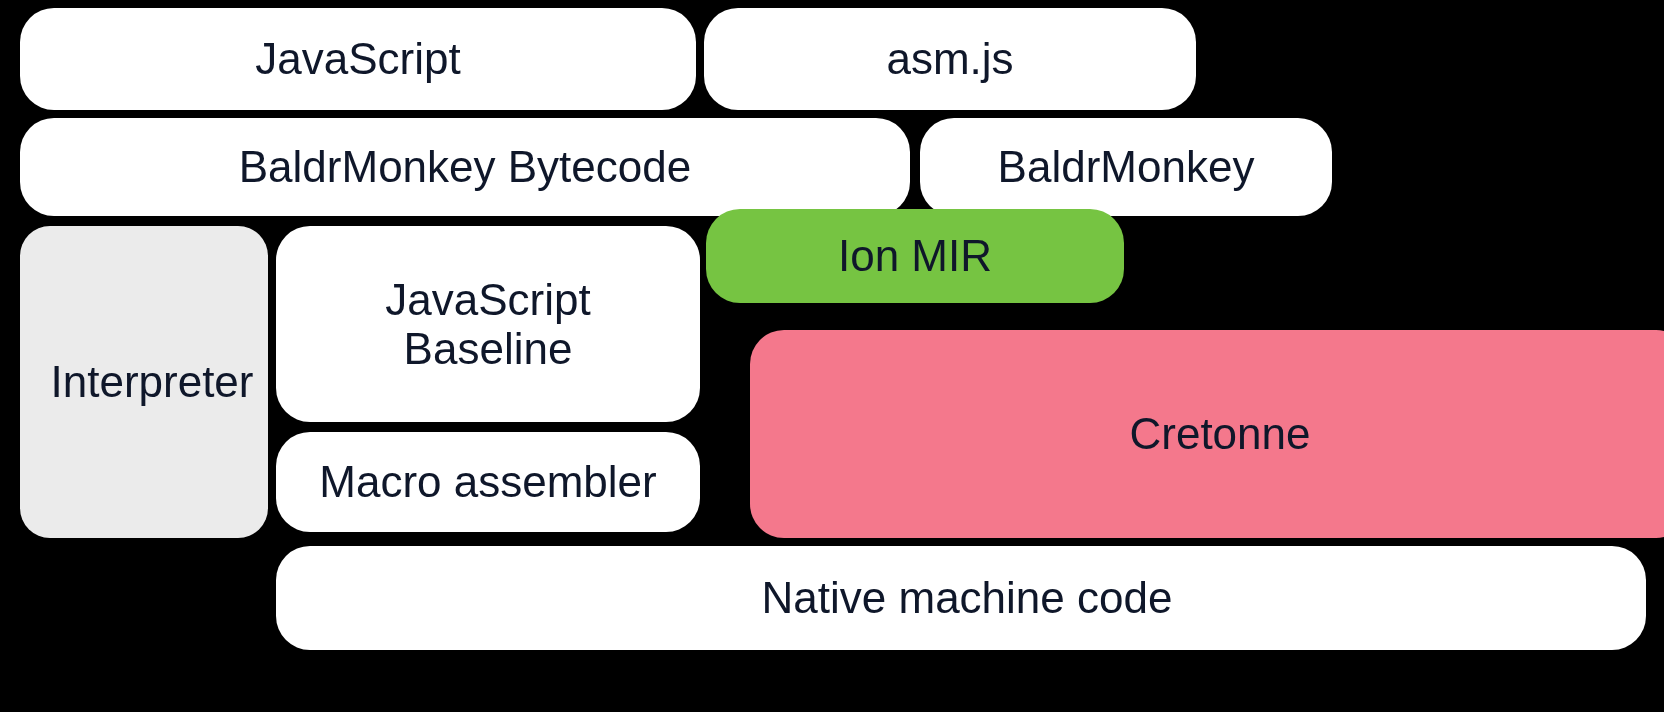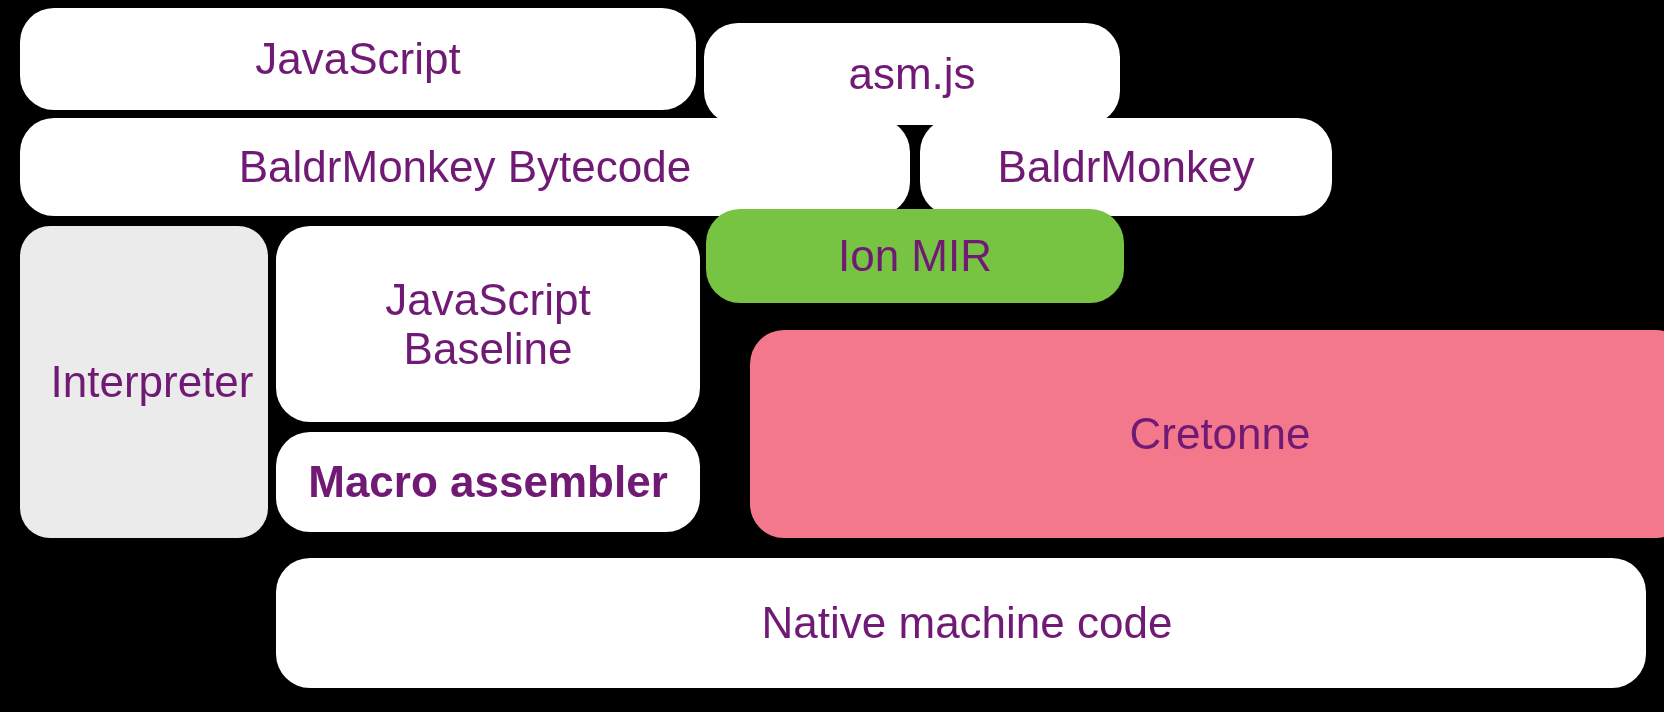--- a/index.html
+++ b/index.html
@@ -16,52 +16,52 @@
     overflow: hidden;
     font-family: "Liberation Sans", "DejaVu Sans", sans-serif;
   }
   .node {
     position: absolute;
     box-sizing: border-box;
     display: flex;
     align-items: center;
     justify-content: center;
     text-align: center;
-    color: #701a75;
+    color: #0f172a;
     background: #ffffff;
     border-radius: 34px;
     font-size: 44px;
     font-weight: 400;
     line-height: 1.12;
     letter-spacing: 0px;
     white-space: pre-line;
     -webkit-font-smoothing: antialiased;
   }
 
   
   .n-javascript      { left: 20px;   top: 8px;   width: 676px;  height: 102px; }
-  .n-asmjs           { left: 704px;  top: 23px;   width: 416px;  height: 102px; }
+  .n-asmjs           { left: 704px;  top: 8px;   width: 492px;  height: 102px; }
   .n-wasm            { left: 1128px; top: 8px;   width: 518px;  height: 102px; }
 
   
   .n-js-bytecode     { left: 20px;   top: 118px; width: 890px;  height: 98px; }
   .n-baldrmonkey     { left: 920px;  top: 118px; width: 412px;  height: 98px; text-align: center; }
 
   
   .n-interpreter     { left: 20px;   top: 226px; width: 248px;  height: 312px;
                        background: #ebebeb; border-radius: 30px; padding-left: 16px; }
   .n-js-baseline     { left: 276px;  top: 226px; width: 424px;  height: 196px; }
-  .n-macro-assembler { left: 276px;  top: 432px; width: 424px;  height: 100px; font-weight: bold; }
+  .n-macro-assembler { left: 276px;  top: 432px; width: 424px;  height: 100px; }
   .n-ion-mir         { left: 706px;  top: 209px; width: 418px;  height: 94px;
                        background: #76c442; }
   .n-cretonne        { left: 706px;  top: 330px; width: 940px;  height: 208px;
                        background: #f4788c; margin-left: 44px; }
 
   
-  .n-native-code     { left: 276px;  top: 558px; width: 1370px; height: 130px; padding-left: 12px; }
+  .n-native-code     { left: 276px;  top: 546px; width: 1370px; height: 104px; padding-left: 12px; }
 </style>
 </head>
 <body>
 
 <div id="canvas">
 
   <div class="node n-javascript">JavaScript</div>
 
   <div class="node n-asmjs">asm.js</div>
 

